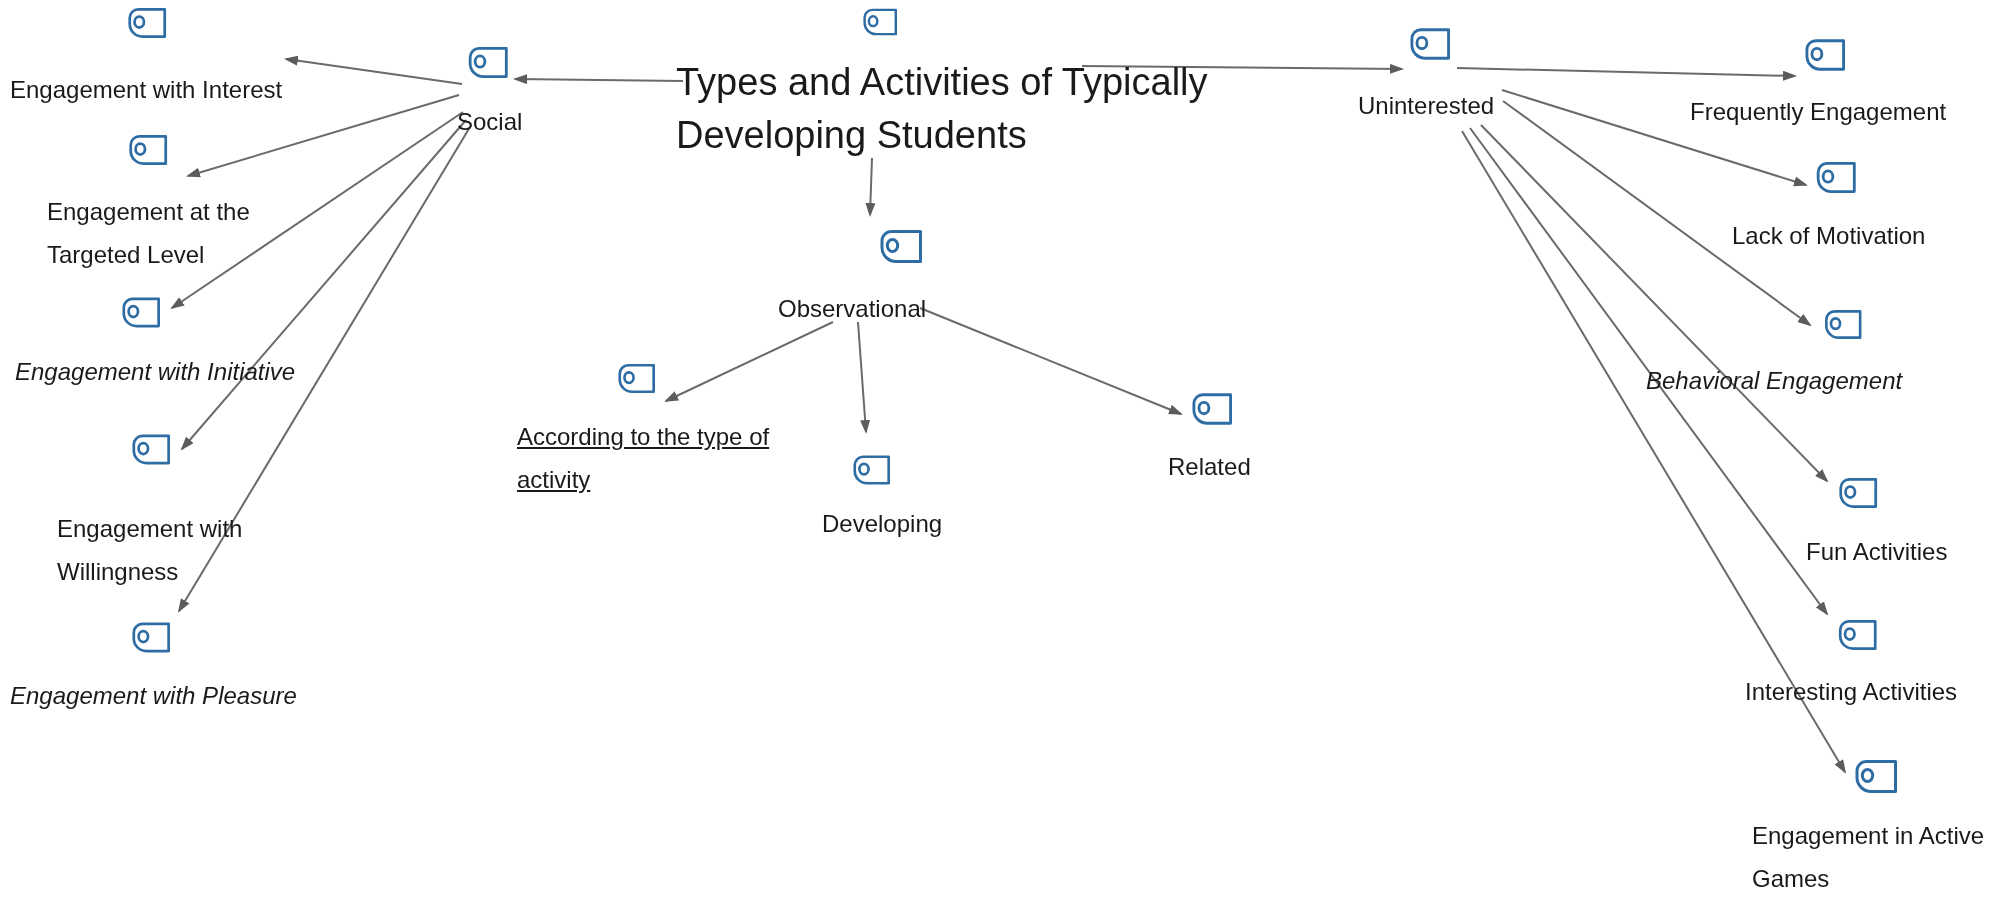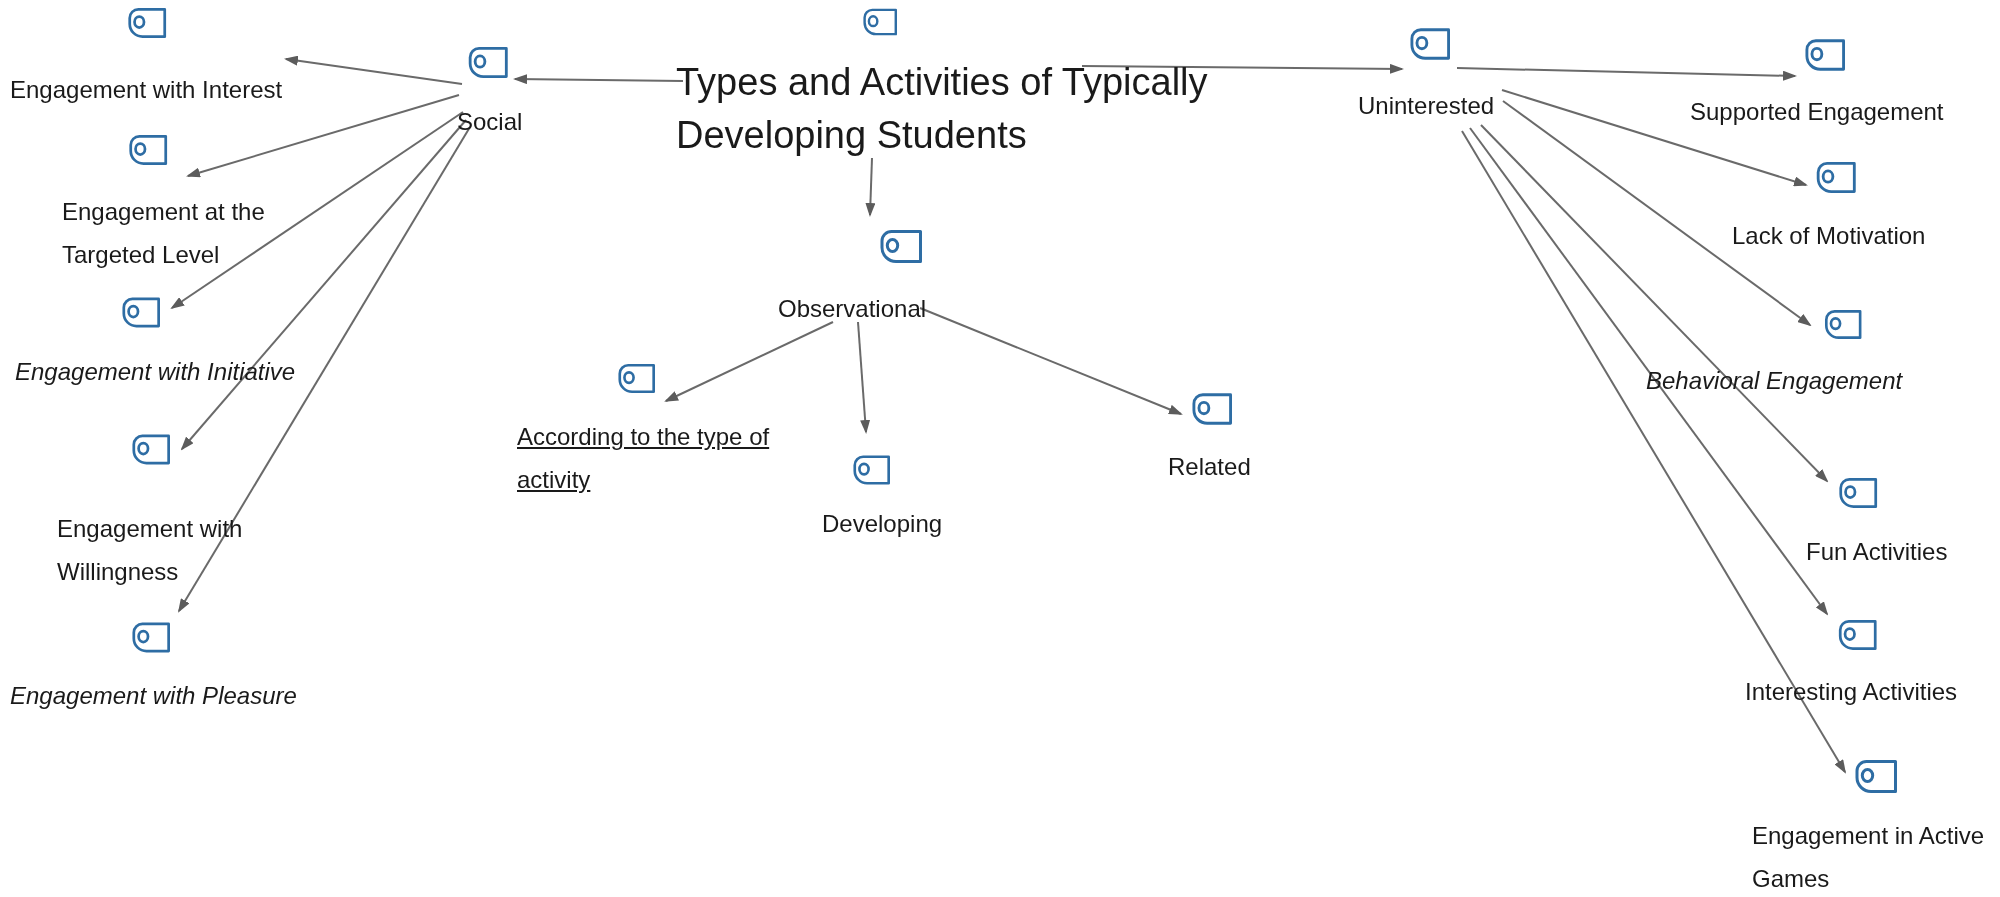--- a/index.html
+++ b/index.html
@@ -60,21 +60,21 @@
       <div class="nlabel" style="left: 778px; top: 287px;">Observational</div>
       <div class="tag" style="left: 127px; top: 8px;"><svg width="40" height="30" viewBox="0 0 42 33">
           <path d="M40.5 1.5 H11.5 A9.5 9.5 0 0 0 2 11 V17.5 A14 14 0 0 0 16 31.5 H40.5 Z" fill="#ffffff" stroke="#2e6da4" stroke-width="3" stroke-linejoin="round"></path>
           <ellipse cx="12.5" cy="15.5" rx="5.2" ry="6" fill="#ffffff" stroke="#2e6da4" stroke-width="3"></ellipse>
         </svg></div>
       <div class="nlabel" style="left: 10px; top: 68px;">Engagement with Interest</div>
       <div class="tag" style="left: 128px; top: 135px;"><svg width="40" height="30" viewBox="0 0 42 33">
           <path d="M40.5 1.5 H11.5 A9.5 9.5 0 0 0 2 11 V17.5 A14 14 0 0 0 16 31.5 H40.5 Z" fill="#ffffff" stroke="#2e6da4" stroke-width="3" stroke-linejoin="round"></path>
           <ellipse cx="12.5" cy="15.5" rx="5.2" ry="6" fill="#ffffff" stroke="#2e6da4" stroke-width="3"></ellipse>
         </svg></div>
-      <div class="nlabel" style="left: 47px; top: 190px; margin-left: 15px;">Engagement at the
+      <div class="nlabel" style="left: 47px; top: 190px;">Engagement at the
 Targeted Level</div>
       <div class="tag" style="left: 122px; top: 295px;"><svg width="38" height="35" viewBox="0 0 42 33">
           <path d="M40.5 1.5 H11.5 A9.5 9.5 0 0 0 2 11 V17.5 A14 14 0 0 0 16 31.5 H40.5 Z" fill="#ffffff" stroke="#2e6da4" stroke-width="3" stroke-linejoin="round"></path>
           <ellipse cx="12.5" cy="15.5" rx="5.2" ry="6" fill="#ffffff" stroke="#2e6da4" stroke-width="3"></ellipse>
         </svg></div>
       <div class="nlabel" style="left: 15px; top: 350px; font-style: italic;">Engagement with Initiative</div>
       <div class="tag" style="left: 132px; top: 432px;"><svg width="38" height="35" viewBox="0 0 42 33">
           <path d="M40.5 1.5 H11.5 A9.5 9.5 0 0 0 2 11 V17.5 A14 14 0 0 0 16 31.5 H40.5 Z" fill="#ffffff" stroke="#2e6da4" stroke-width="3" stroke-linejoin="round"></path>
           <ellipse cx="12.5" cy="15.5" rx="5.2" ry="6" fill="#ffffff" stroke="#2e6da4" stroke-width="3"></ellipse>
         </svg></div>
@@ -98,21 +98,21 @@
       <div class="nlabel" style="left: 822px; top: 502px;">Developing</div>
       <div class="tag" style="left: 1192px; top: 393px;"><svg width="40" height="32" viewBox="0 0 42 33">
           <path d="M40.5 1.5 H11.5 A9.5 9.5 0 0 0 2 11 V17.5 A14 14 0 0 0 16 31.5 H40.5 Z" fill="#ffffff" stroke="#2e6da4" stroke-width="3" stroke-linejoin="round"></path>
           <ellipse cx="12.5" cy="15.5" rx="5.2" ry="6" fill="#ffffff" stroke="#2e6da4" stroke-width="3"></ellipse>
         </svg></div>
       <div class="nlabel" style="left: 1168px; top: 445px;">Related</div>
       <div class="tag" style="left: 1805px; top: 38px;"><svg width="40" height="34" viewBox="0 0 42 33">
           <path d="M40.5 1.5 H11.5 A9.5 9.5 0 0 0 2 11 V17.5 A14 14 0 0 0 16 31.5 H40.5 Z" fill="#ffffff" stroke="#2e6da4" stroke-width="3" stroke-linejoin="round"></path>
           <ellipse cx="12.5" cy="15.5" rx="5.2" ry="6" fill="#ffffff" stroke="#2e6da4" stroke-width="3"></ellipse>
         </svg></div>
-      <div class="nlabel" style="left: 1690px; top: 90px;">Supported Engagement</div>
+      <div class="nlabel" style="left: 1690px; top: 90px;">Frequently Engagement</div>
       <div class="tag" style="left: 1815px; top: 162px;"><svg width="42" height="31" viewBox="0 0 42 33">
           <path d="M40.5 1.5 H11.5 A9.5 9.5 0 0 0 2 11 V17.5 A14 14 0 0 0 16 31.5 H40.5 Z" fill="#ffffff" stroke="#2e6da4" stroke-width="3" stroke-linejoin="round"></path>
           <ellipse cx="12.5" cy="15.5" rx="5.2" ry="6" fill="#ffffff" stroke="#2e6da4" stroke-width="3"></ellipse>
         </svg></div>
       <div class="nlabel" style="left: 1732px; top: 214px;">Lack of Motivation</div>
       <div class="tag" style="left: 1823px; top: 310px;"><svg width="40" height="29" viewBox="0 0 42 33">
           <path d="M40.5 1.5 H11.5 A9.5 9.5 0 0 0 2 11 V17.5 A14 14 0 0 0 16 31.5 H40.5 Z" fill="#ffffff" stroke="#2e6da4" stroke-width="3" stroke-linejoin="round"></path>
           <ellipse cx="12.5" cy="15.5" rx="5.2" ry="6" fill="#ffffff" stroke="#2e6da4" stroke-width="3"></ellipse>
         </svg></div>
       <div class="nlabel" style="left: 1646px; top: 359px; font-style: italic;">Behavioral Engagement</div>

